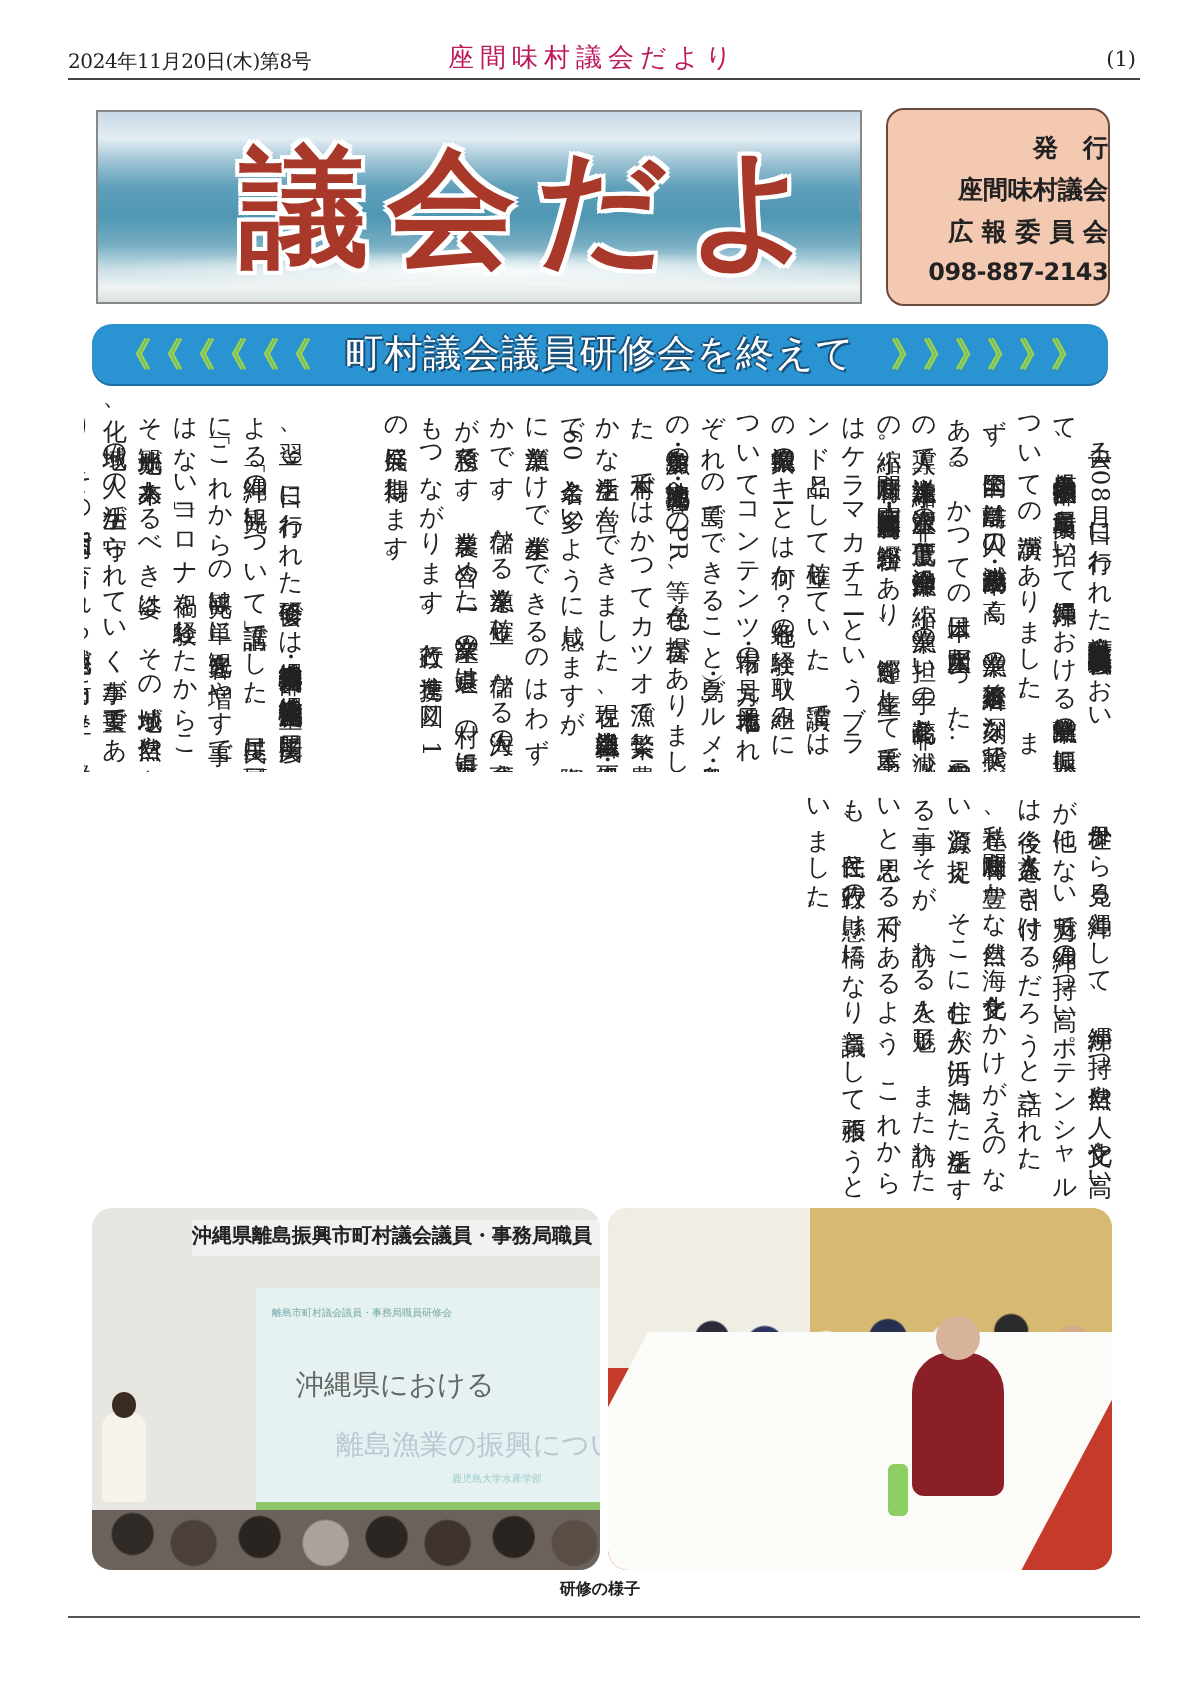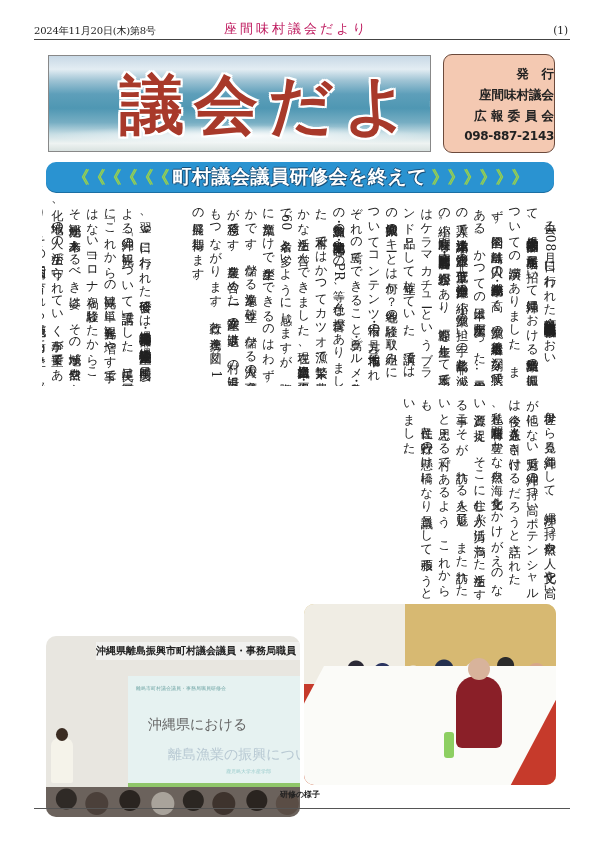--- a/index.html
+++ b/index.html
@@ -22,34 +22,34 @@
 
   .pub { position:absolute; left:443px; top:54px; width:112px; height:99px; background:#f4c9b2; border:1.5px solid #6b4a3c; border-radius:9px;
          font-family:"DejaVu Sans","Liberation Sans",sans-serif; font-weight:bold; text-align:right; color:#222; padding-top:8px; }
   .pub div { font-size:12.5px; line-height:21px; white-space:nowrap; }
   .pub .tel { font-size:12px; letter-spacing:-0.3px; }
 
   
   .banner { position:absolute; left:46px; top:162px; width:508px; height:30px; background:#2a93d1; border-radius:10px;
             box-shadow: 0 1px 0 #1b6fa3; display:flex; align-items:center; justify-content:center; }
   .chev { color:#9bd24a; font-family:"DejaVu Sans",sans-serif; font-weight:bold; font-size:17px; letter-spacing:-1px; }
-  .banner-title { color:#fff; font-family:"DejaVu Sans","Liberation Sans",sans-serif; font-weight:bold; font-size:19px; margin:0 4px; letter-spacing:0.5px;
+  .banner-title { color:#fff; font-family:"DejaVu Sans","Liberation Sans",sans-serif; font-weight:normal; font-size:19px; margin:0 18px; letter-spacing:0.5px;
                   text-shadow: 1px 1px 0 #1a4f78, -1px 0 0 #1a4f78, 0 -1px 0 #1a4f78; white-space:nowrap; }
 
   
   .vbox { position:absolute; writing-mode:vertical-rl; font-size:12.2px; line-height:17.6px; letter-spacing:0.4px; color:#222; overflow:hidden; }
   .vbox p { text-indent:1em; }
   .vbox p.noind { text-indent:0; }
   .sig { text-align:end; }
   .tier1 { left:42px; top:200px; width:516px; height:186px; }
   .tier2 { left:42px; top:391px; width:516px; height:209px; }
 
   
   .photo { position:absolute; border-radius:10px; overflow:hidden; }
-  .photo1 { left:46px; top:604px; width:254px; height:181px; background:#e8e6e0;margin-top:32px; }
+  .photo1 { left:46px; top:604px; width:254px; height:181px; background:#e8e6e0; }
   .photo2 { left:304px; top:604px; width:252px; height:181px; background:#d9c07b; }
 
   .p1-banner { position:absolute; left:50px; top:6px; width:210px; height:18px; background:#f1f1ef;
                font-family:"DejaVu Sans",sans-serif; font-weight:bold; font-size:10px; color:#222; white-space:nowrap; overflow:hidden; line-height:18px; }
   .p1-proj { position:absolute; left:82px; top:40px; width:180px; height:117px; background:#e6f2f1;padding-left:12px; }
   .p1-proj .small { position:absolute; left:8px; top:9px; font-size:5px; color:#7aa; font-family:"DejaVu Sans",sans-serif; white-space:nowrap; }
   .p1-proj .l1 { position:absolute; left:20px; top:40px; font-size:14px; color:#666; font-family:"DejaVu Sans",sans-serif; white-space:nowrap; }
   .p1-proj .l2 { position:absolute; left:40px; top:70px; font-size:14px; color:#b8c9d3; font-family:"DejaVu Sans",sans-serif; white-space:nowrap; }
   .p1-proj .l3 { position:absolute; left:98px; top:92px; font-size:5px; color:#9cc; font-family:"DejaVu Sans",sans-serif; white-space:nowrap; }
   .p1-proj .green { position:absolute; left:0; right:0; bottom:0; height:10px; background:#8fc66a; }

